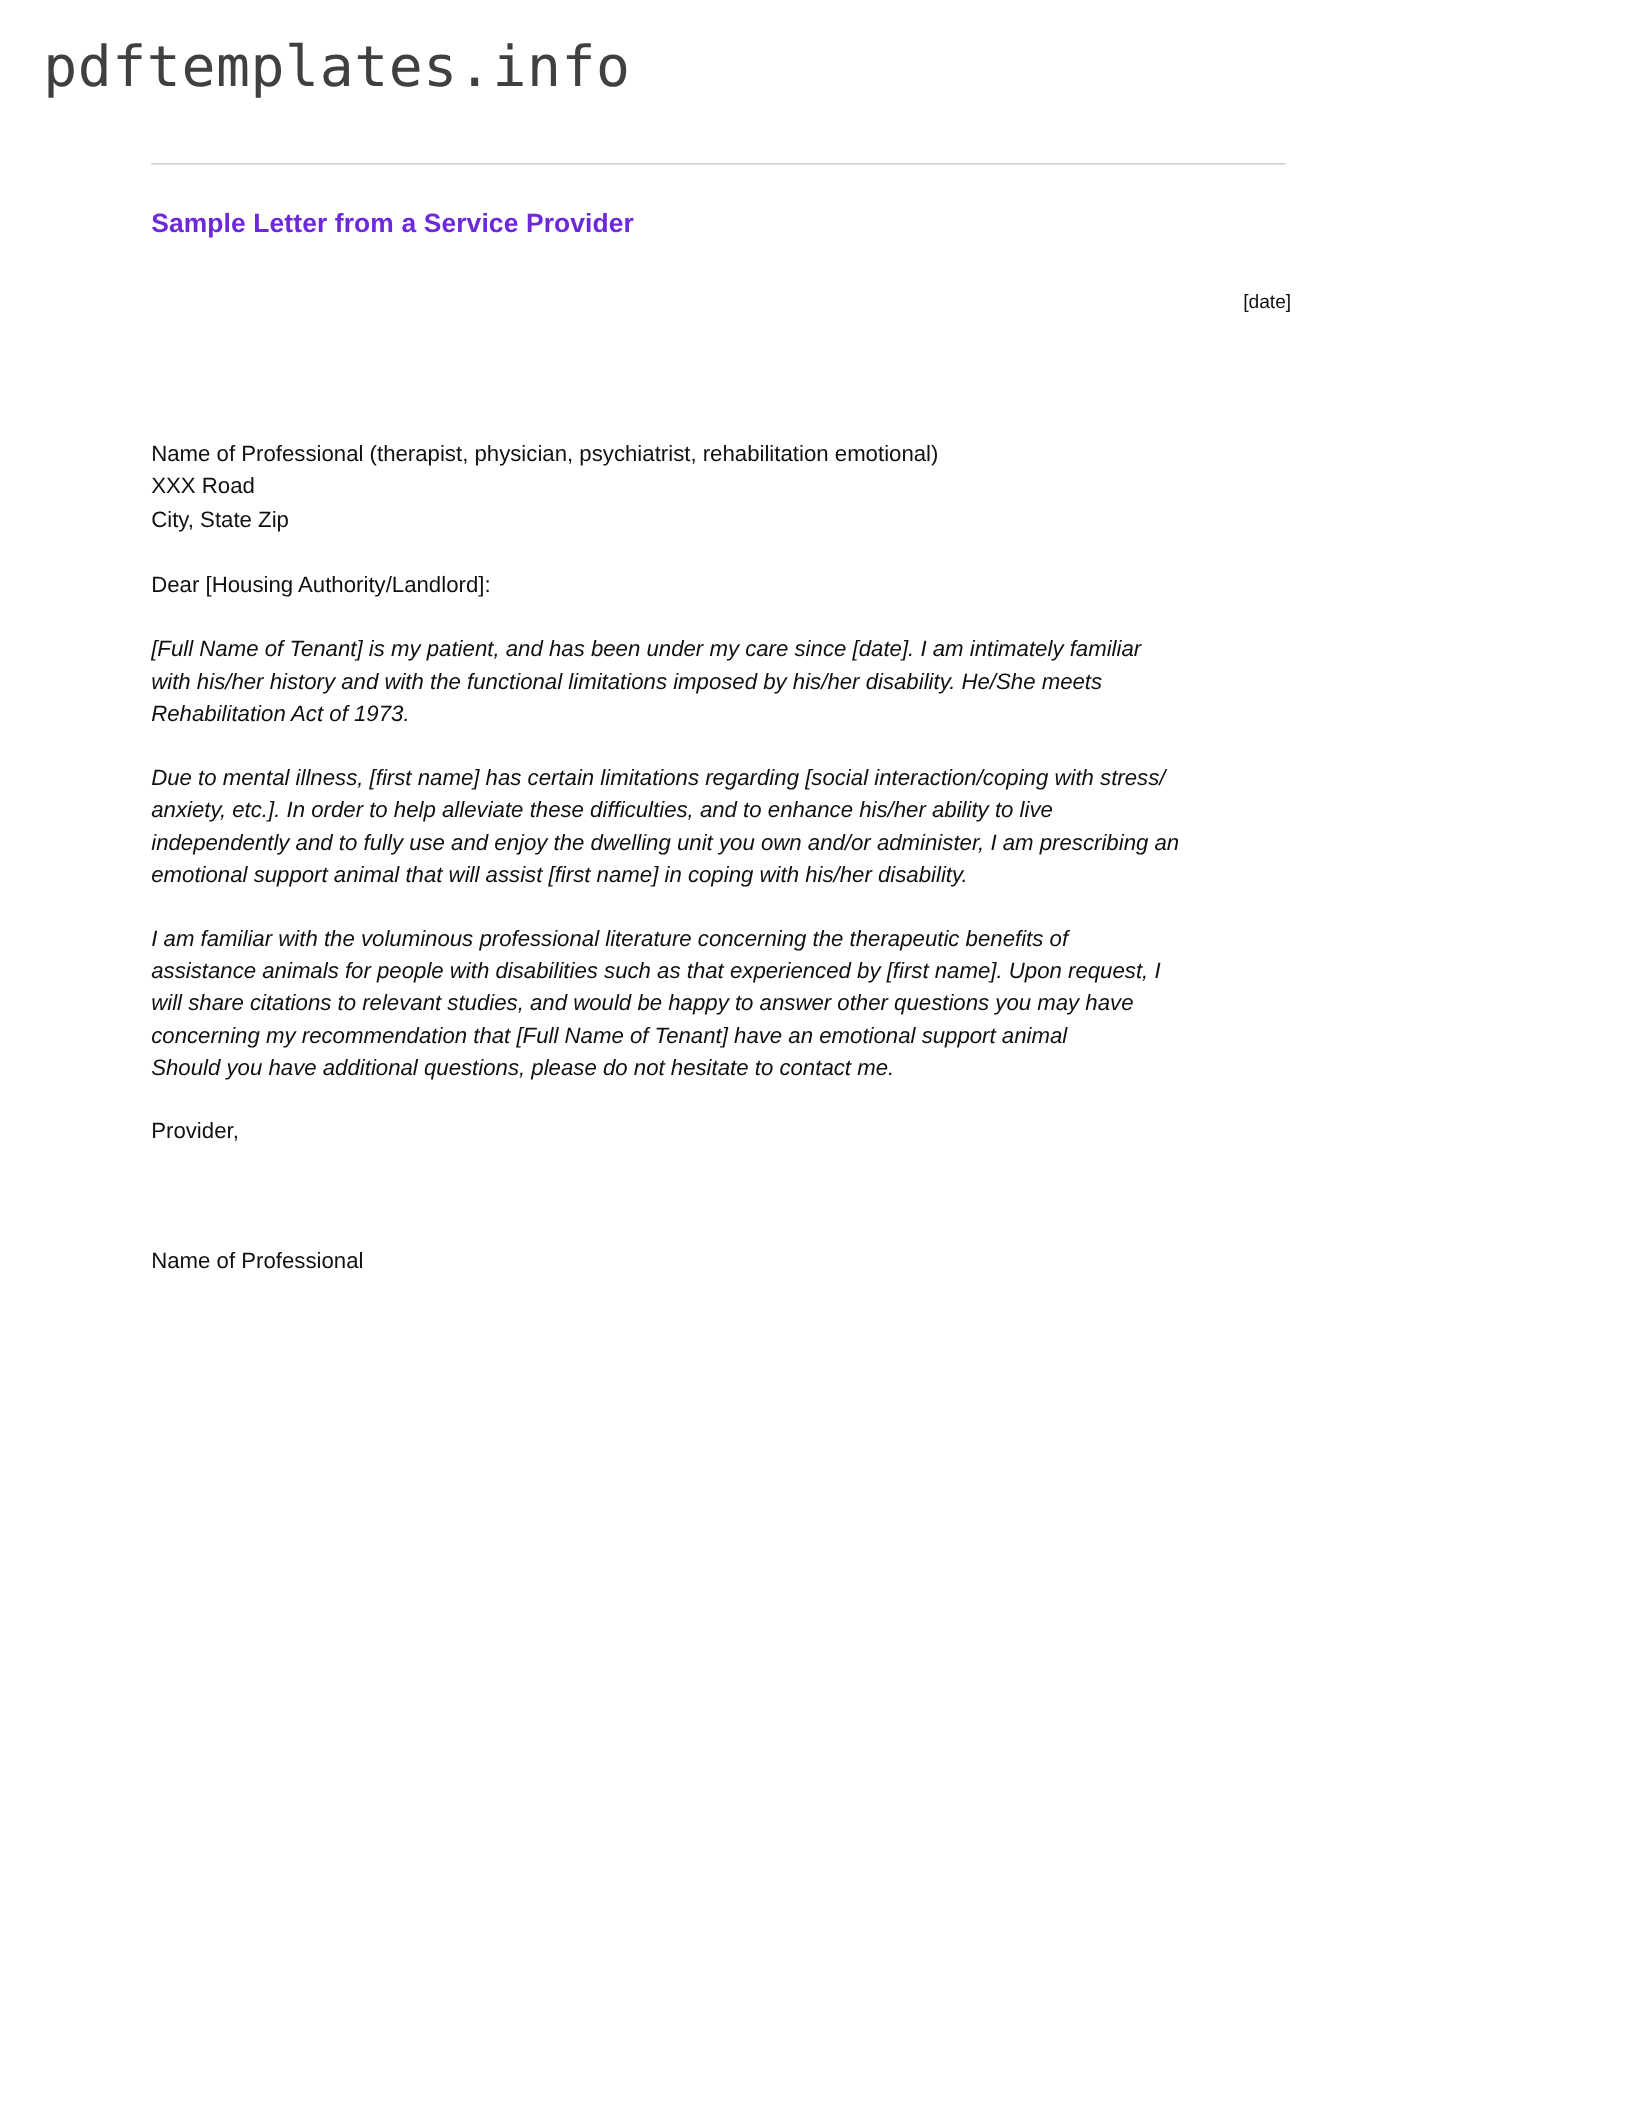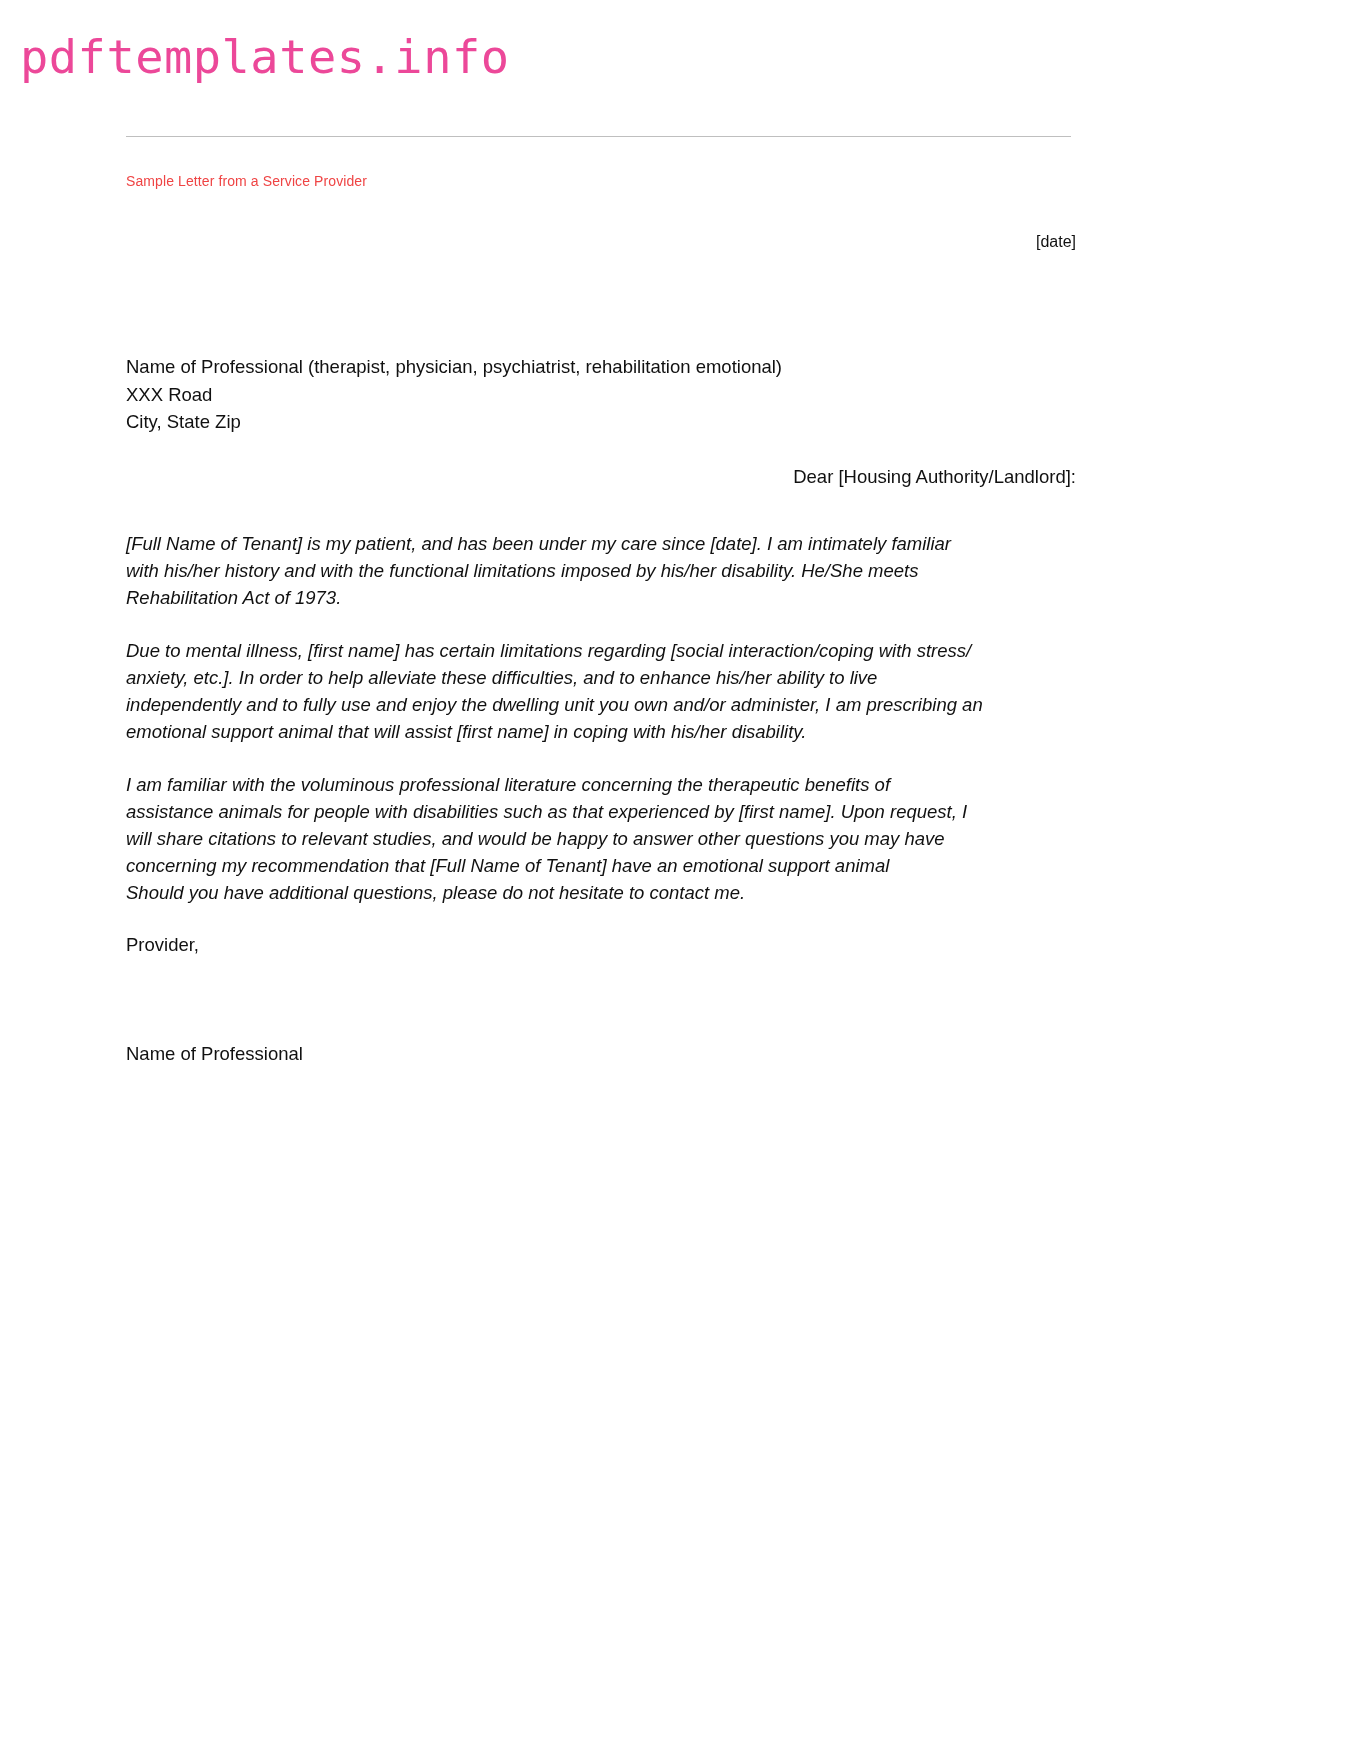--- a/index.html
+++ b/index.html
@@ -17,47 +17,47 @@
   }
   .page {
     width: 1357px;
     height: 1756px;
     background: #ffffff;
     position: relative;
     box-sizing: border-box;
   }
   .watermark {
     position: absolute;
-    left: 20px;
+    left: 36px;
     top: 33px;
     font-family: "DejaVu Sans Mono", "Liberation Mono", monospace;
     font-size: 47px;
     letter-spacing: 0.5px;
-    color: #ec4899;
+    color: #404040;
     white-space: nowrap;
     line-height: 1;
   }
   .divider {
     position: absolute;
     left: 126px;
     top: 136px;
     width: 945px;
     height: 0;
     border-top: 1px solid #bfbfbf;
   }
   .content {
     position: absolute;
     left: 126px;
     top: 172px;
     width: 950px;
   }
   .doc-title {
-    font-size: 14px;
-    font-weight: normal;
-    color: #ef4444;
+    font-size: 22px;
+    font-weight: bold;
+    color: #6d28d9;
     line-height: 1.3;
     margin: 0 0 40px 0;
     letter-spacing: 0.1px;
   }
   .date-line {
     font-size: 16px;
     line-height: 1.45;
     margin: 0 0 100px 0;
     text-align: right;
   }
@@ -66,22 +66,21 @@
     line-height: 1.48;
     margin: 0 0 28px 0;
   }
   .addr-block .addr-line {
     display: block;
     white-space: nowrap;
   }
   .salutation {
     font-size: 18.5px;
     line-height: 1.45;
-    margin: 0 0 40px 0;
-    text-align: right;
+    margin: 0 0 26px 0;
   }
   .para {
     font-size: 18.5px;
     line-height: 1.46;
     margin: 0 0 26px 0;
     font-style: italic;
   }
   .para .ln {
     display: block;
     white-space: nowrap;

